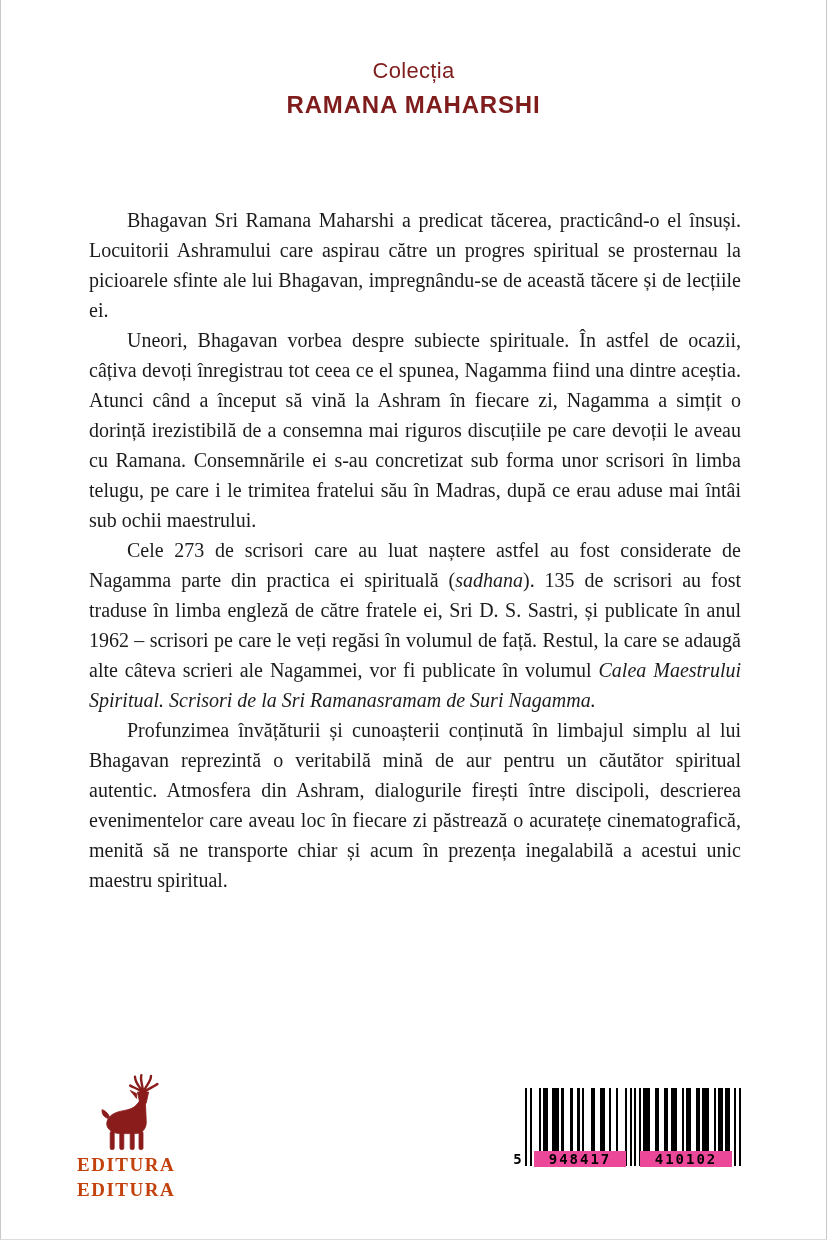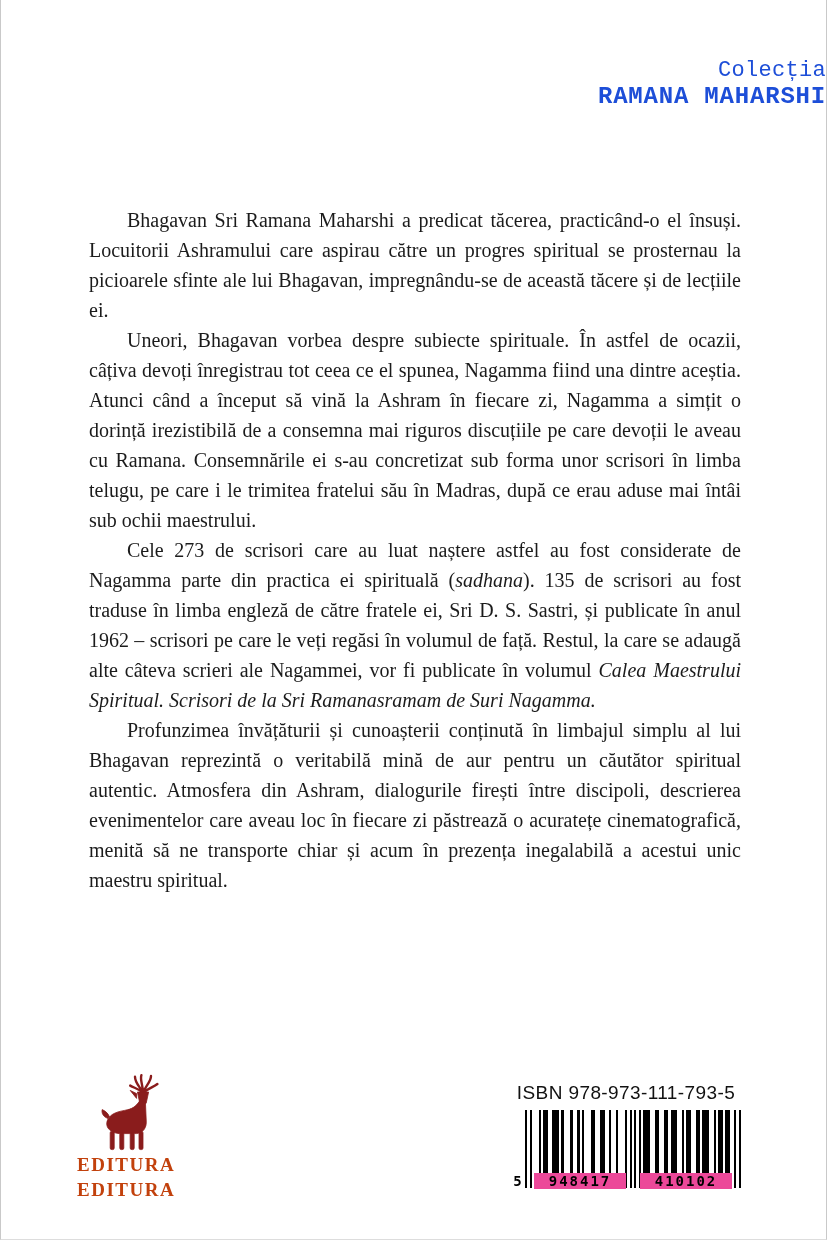--- a/index.html
+++ b/index.html
@@ -16,30 +16,31 @@
     overflow: hidden;
     font-family: "Liberation Serif", serif;
   }
 
   
   .collection {
     position: absolute;
     top: 58px;
     left: 0;
     right: 0;
-    text-align: right;
-    color: #1d4ed8;
-    font-family: Liberation Mono, monospace;
+    text-align: center;
+    color: #7f1d1d;
+    font-family: Liberation Sans, sans-serif;
   }
   .collection-label {
     font-size: 22px;
     font-weight: 500;
     letter-spacing: 0.3px;
   }
   .collection-name {
+    margin-top: 7px;
     font-size: 24px;
     font-weight: 700;
     letter-spacing: 0.8px;
   }
 
   
   .body-text {
     position: absolute;
     top: 178px;
     left: 88px;
@@ -151,21 +152,20 @@
         <rect x="65" y="74" width="5" height="23" rx="2"></rect>
 
         <path d="M26 58 C20 56 18 51 19 47 C24 49 27 53 28 56 Z" stroke-width="1"></path>
       </g>
     </svg>
     <div class="pub-line">EDITURA</div>
     <div class="pub-line">EDITURA</div>
   </div>
 
   <div class="isbn-block">
-    <div class="isbn-label">ISBN 978-973-111-793-5</div>
     <div class="barcode">
       <svg class="bc-bars" viewBox="0 0 95 60" preserveAspectRatio="none" shape-rendering="crispEdges" aria-hidden="true">
           <rect x="0" y="0" width="1" height="60"></rect>
           <rect x="2" y="0" width="1" height="60"></rect>
           <rect x="6" y="0" width="1" height="60"></rect>
           <rect x="8" y="0" width="2" height="60"></rect>
           <rect x="12" y="0" width="3" height="60"></rect>
           <rect x="16" y="0" width="1" height="60"></rect>
           <rect x="20" y="0" width="1" height="60"></rect>
           <rect x="23" y="0" width="1" height="60"></rect>

